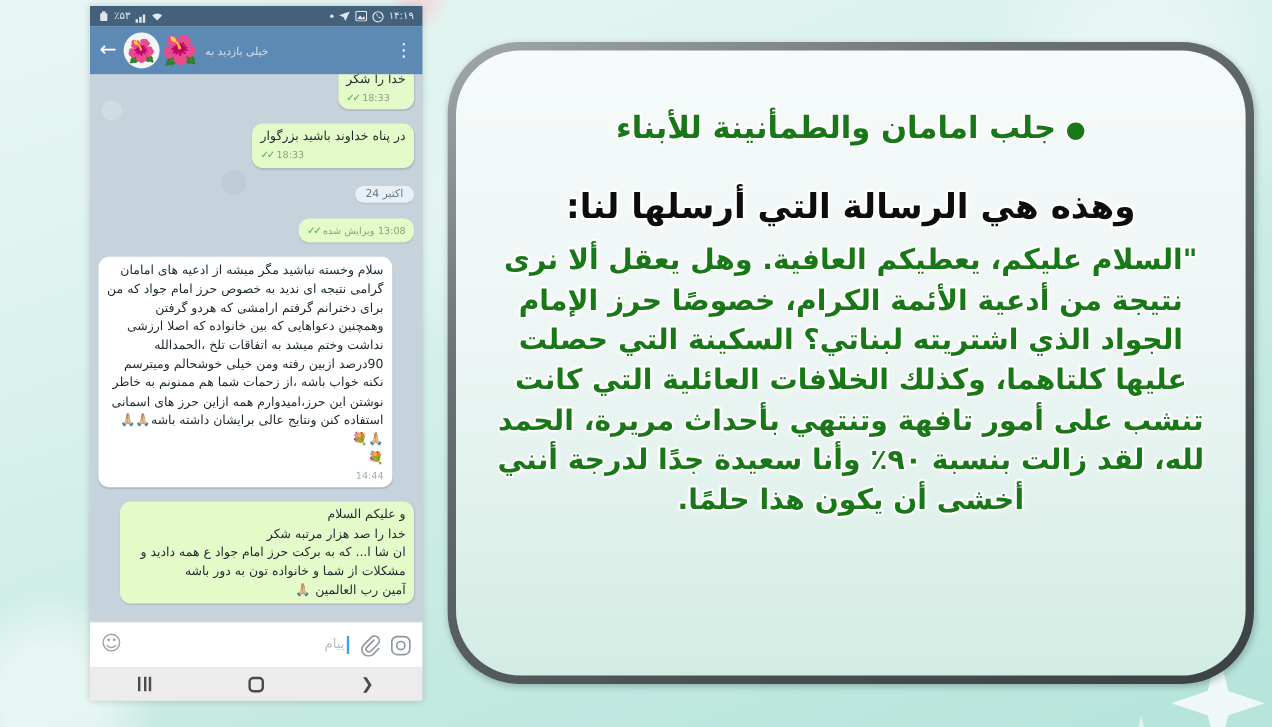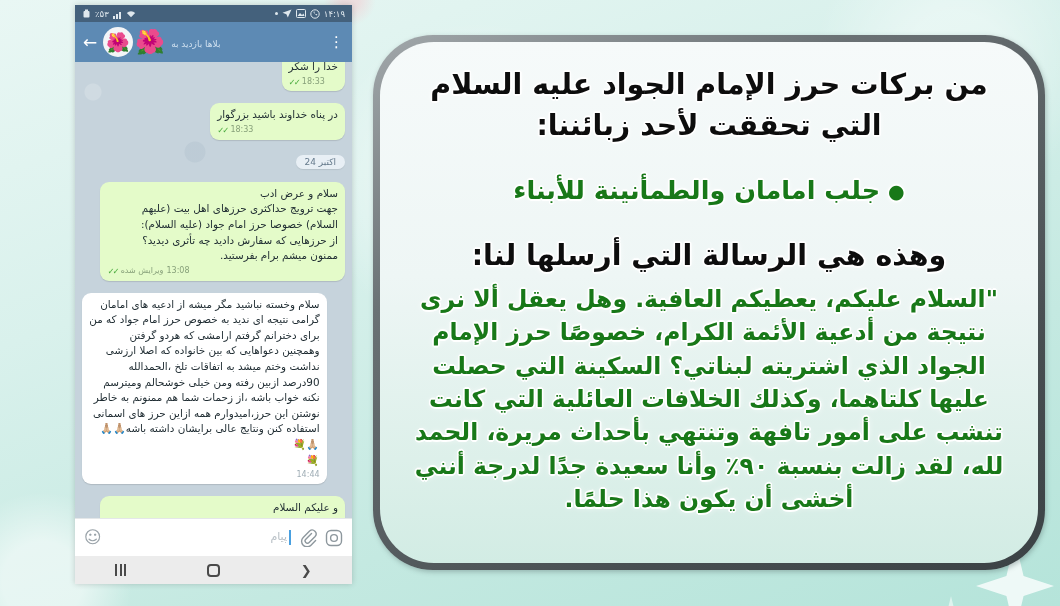--- a/index.html
+++ b/index.html
@@ -170,21 +170,21 @@
         <span>۱۴:۱۹</span>
       </div>
     </div>
 
     <div class="chatheader">
       <span class="back-arrow">←</span>
       <span class="hdr-avatar">
           <span>🌺</span>
         </span>
       <span class="hdr-flower2">🌺</span>
-      <span class="hdr-sub">بلاها بازدید به</span>
+      <span class="hdr-sub">خیلی بازدید به</span>
       <span class="menu-dots">⋮</span>
     </div>
 
     <div class="chatarea">
 
       <div class="bubble out first">
         <div class="btext">خدا را شکر</div>
         <div class="meta">
           <span class="checks">✓✓</span>
           <span>18:33</span>
@@ -197,43 +197,39 @@
           <span class="checks">✓✓</span>
           <span>18:33</span>
         </div>
       </div>
 
       <div class="datechip-row">
         <span class="datechip">اکتبر 24</span>
       </div>
 
       <div class="bubble out">
-        <div class="btext">سلام و عرض ادب
-جهت ترویج حداکثری حرزهای اهل بیت (علیهم السلام) خصوصا حرز امام جواد (علیه السلام):
-از حرزهایی که سفارش دادید چه تأثری دیدید؟
-ممنون میشم برام بفرستید.</div>
         <div class="meta">
           <span class="checks">✓✓</span>
           <span>ویرایش شده</span>
           <span>13:08</span>
         </div>
       </div>
 
       <div class="bubble in">
         <div class="btext">سلام وخسته نباشید مگر میشه از ادعیه های امامان گرامی نتیجه ای ندید به خصوص حرز امام جواد که من برای دخترانم گرفتم ارامشی که هردو گرفتن وهمچنین دعواهایی که بین خانواده که اصلا ارزشی نداشت وختم میشد به اتفاقات تلخ ،الحمدالله 90درصد ازبین رفته ومن خیلی خوشحالم ومیترسم نکنه خواب باشه ،از زحمات شما هم ممنونم به خاطر نوشتن این حرز،امیدوارم همه ازاین حرز های اسمانی استفاده کنن ونتایج عالی برایشان داشته باشه🙏🏼🙏🏼🙏🏼💐
 💐</div>
         <div class="meta">
           <span>14:44</span>
         </div>
       </div>
 
       <div class="bubble out">
         <div class="btext">و علیکم السلام
 خدا را صد هزار مرتبه شکر
-ان شا ا... که به برکت حرز خصوصا جواد ع همه بلاها و مشکلات از شما و خانواده تون به دور باشه
+ان شا ا... که به برکت حرز امام جواد ع همه دادید و مشکلات از شما و خانواده تون به دور باشه
 آمین رب العالمین 🙏🏼</div>
 
       </div>
 
     </div>
 
     <div class="composer">
       <span class="smiley">☺</span>
       <div class="input-zone">
         <span class="cursor"></span>
@@ -254,21 +250,20 @@
           <i></i>
           <i></i>
         </span>
       <span class="nav-home"></span>
       <span class="nav-back">❯</span>
     </div>
   </div>
 
   <div class="panel-frame">
     <div class="panel">
-      <div class="p-title halo">من بركات حرز الإمام الجواد عليه السلام التي تحققت لأحد زبائننا:</div>
 
       <div class="p-bullet halo">
         <span class="marker">●</span><span>جلب امامان والطمأنينة للأبناء</span>
       </div>
 
       <div class="p-subtitle halo">وهذه هي الرسالة التي أرسلها لنا:</div>
       <div class="p-message halo">"السلام عليكم، يعطيكم العافية. وهل يعقل ألا نرى نتيجة من أدعية الأئمة الكرام، خصوصًا حرز الإمام الجواد الذي اشتريته لبناتي؟ السكينة التي حصلت عليها كلتاهما، وكذلك الخلافات العائلية التي كانت تنشب على أمور تافهة وتنتهي بأحداث مريرة، الحمد لله، لقد زالت بنسبة ٩٠٪ وأنا سعيدة جدًا لدرجة أنني أخشى أن يكون هذا حلمًا.</div>
     </div>
   </div>
 

